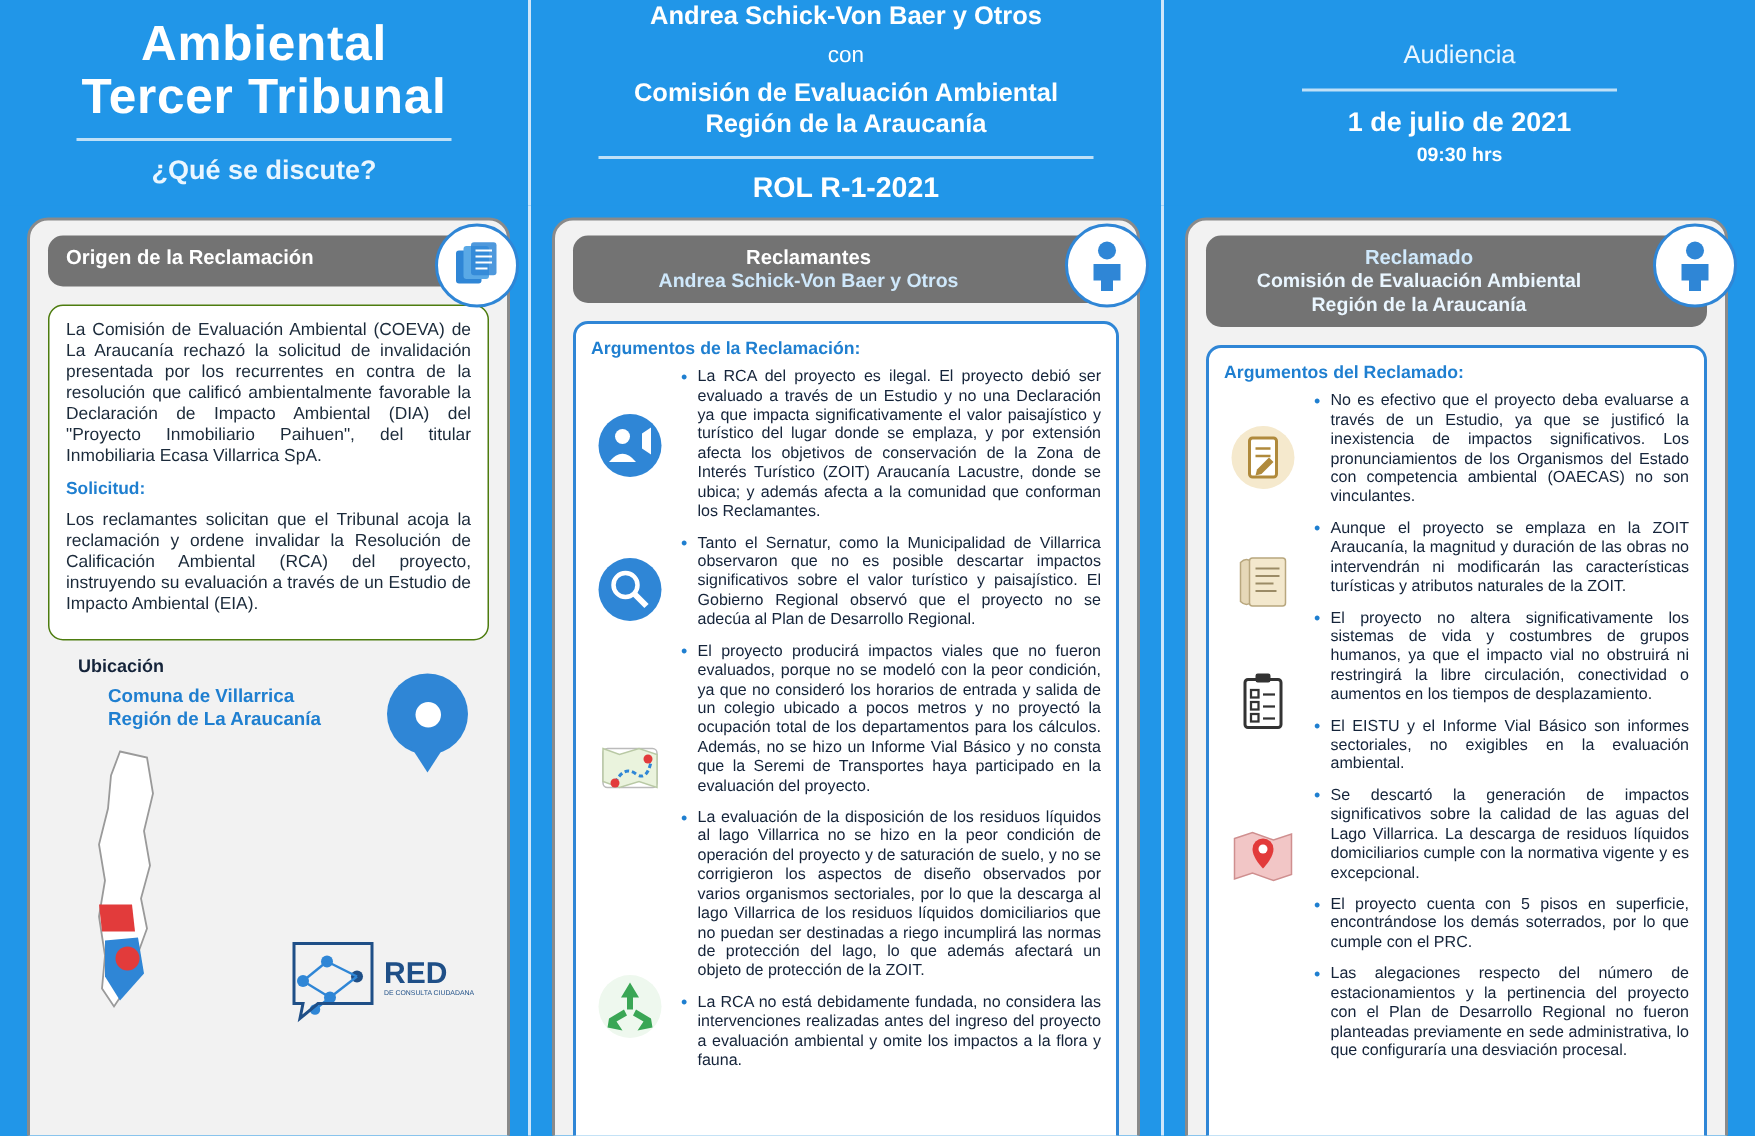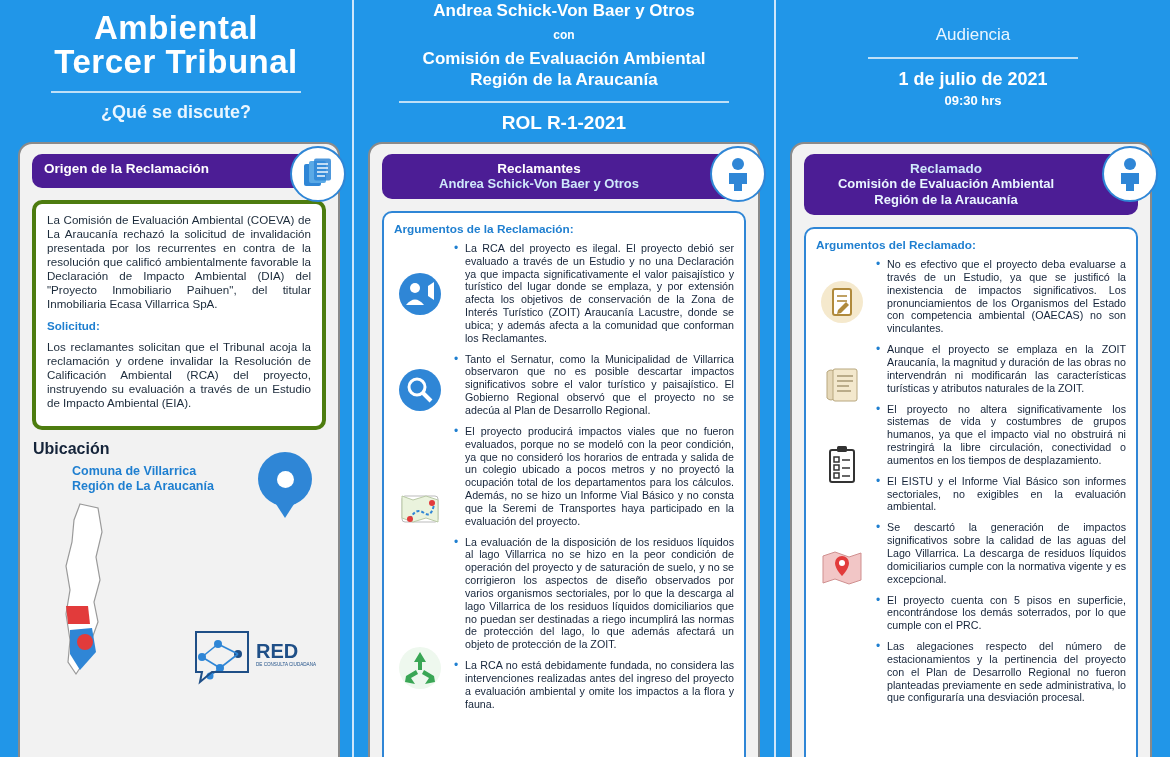--- a/index.html
+++ b/index.html
@@ -26,21 +26,21 @@
   .hcol3 { flex:1; display:flex; flex-direction:column; align-items:center; justify-content:center; }
 
   .brand-title {
     font-size:33px; font-weight:bold; line-height:1.05; text-align:center;
     letter-spacing:0.5px;
   }
   .brand-rule { width:250px; height:2px; background:#bfe0f7; margin:11px 0 9px; }
   .brand-sub { font-size:18px; font-weight:bold; color:#eaf6ff; }
 
   .case-title { font-size:17px; font-weight:bold; text-align:center; line-height:1.3; }
-  .case-con { font-size:12px; font-weight:bold; margin:6px 0; }
+  .case-con { font-size:15px; font-weight:normal; margin:6px 0; }
   .case-org { font-size:17px; font-weight:bold; text-align:center; line-height:1.25; }
   .case-rule { width:330px; height:2px; background:#bfe0f7; margin:10px 0 9px; }
   .case-rol { font-size:19px; font-weight:bold; color:#fff; }
 
   .aud-title { font-size:17px; font-weight:normal; color:#eaf6ff; }
   .aud-rule { width:210px; height:2px; background:#bfe0f7; margin:12px 0 10px; }
   .aud-date { font-size:18px; font-weight:bold; }
   .aud-time { font-size:13px; font-weight:bold; margin-top:3px; }
 
   
@@ -52,21 +52,21 @@
 
   .card {
     background:#f2f2f2;
     border:2px solid #8a8a8a;
     border-radius:14px;
     height:100%;
     position:relative;
     padding:10px 12px;
   }
   .card-head {
-    background:#4c1d95;
+    background:#737373;
     color:#fff;
     border-radius:10px;
     padding:7px 12px;
     font-size:13.5px;
     font-weight:bold;
     position:relative;
     min-height:34px;
   }
   .card-head.center { text-align:center; }
   .ch-sub { font-size:13px; font-weight:bold; color:#eaf6ff; line-height:1.25; }
@@ -76,21 +76,21 @@
     position:absolute;
     width:56px; height:56px;
     border-radius:50%;
     background:#fff;
     border:2px solid #2f86d6;
     display:flex; align-items:center; justify-content:center;
   }
 
   .textbox {
     background:#fff;
-    border:4px solid #4d7c0f;
+    border:1px solid #4d7c0f;
     border-radius:10px;
     margin-top:12px;
     padding:9px 11px;
     font-size:11.6px;
     line-height:1.22;
     color:#1b2a3a;
     text-align:justify;
   }
   .textbox p { margin-bottom:7px; }
   .label-blue { color:#1f7fd0; font-weight:bold; }
@@ -108,21 +108,21 @@
     color:#15243a;
   }
   ul.args li:before {
     content:"•";
     position:absolute; left:0; top:-1px;
     color:#1f7fd0; font-size:12px;
   }
 
   
   .ubic { margin-top:10px; position:relative; height:250px; }
-  .ubic-title { font-size:16px; font-weight:bold; color:#15243a; margin-left:1px; }
+  .ubic-title { font-size:12px; font-weight:bold; color:#15243a; margin-left:20px; }
   .ubic-l1 { font-size:12.5px; font-weight:bold; color:#1f7fd0; margin:6px 0 0 40px; }
   .ubic-l2 { font-size:12.5px; font-weight:bold; color:#1f7fd0; margin:1px 0 0 40px; }
 
   .pin {
     position:absolute;
     width:54px;height:54px;
     border-radius:50% 50% 50% 50%;
     background:#2f86d6;
     right:14px; top:12px;
     display:flex;align-items:center;justify-content:center;

